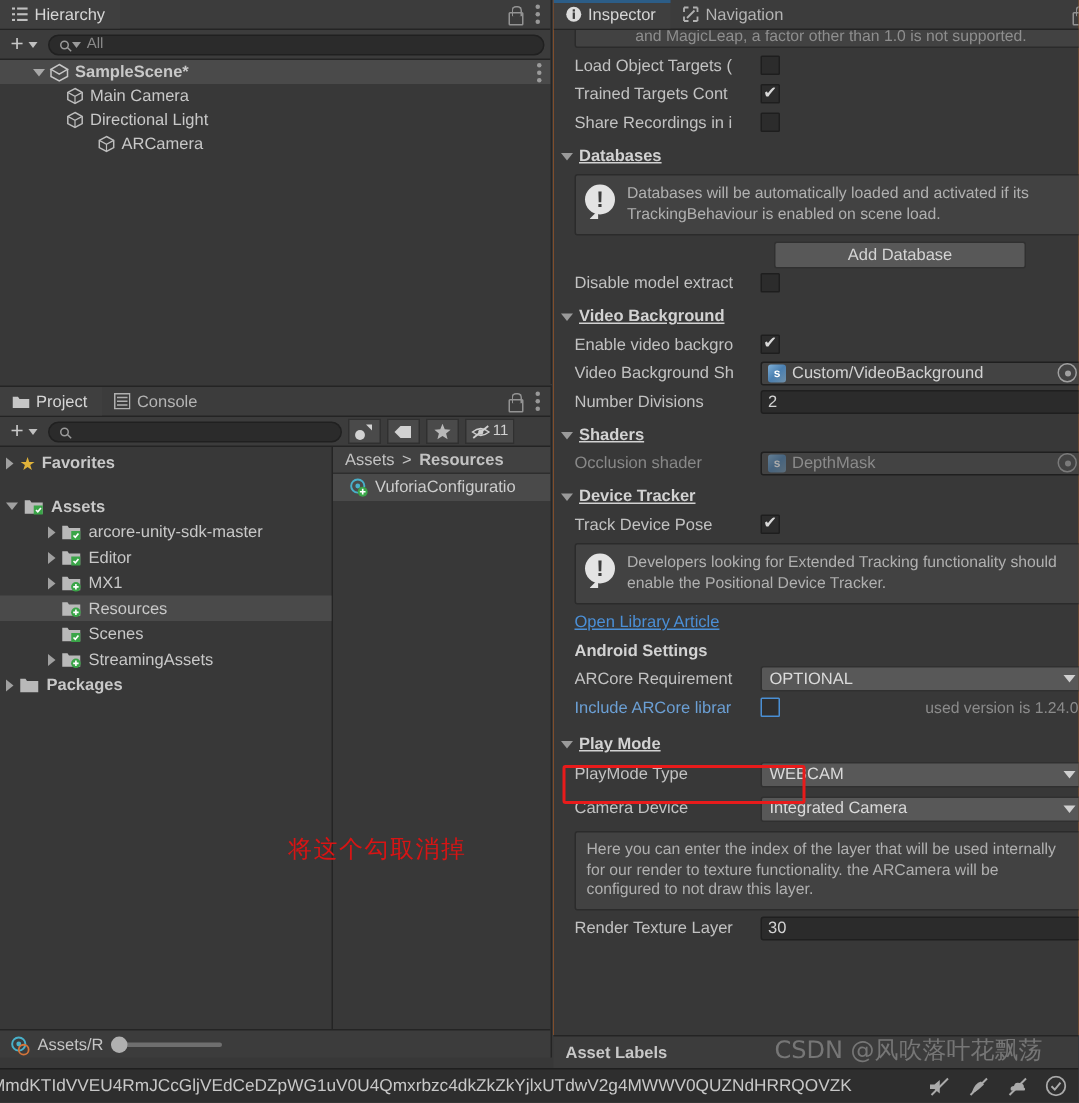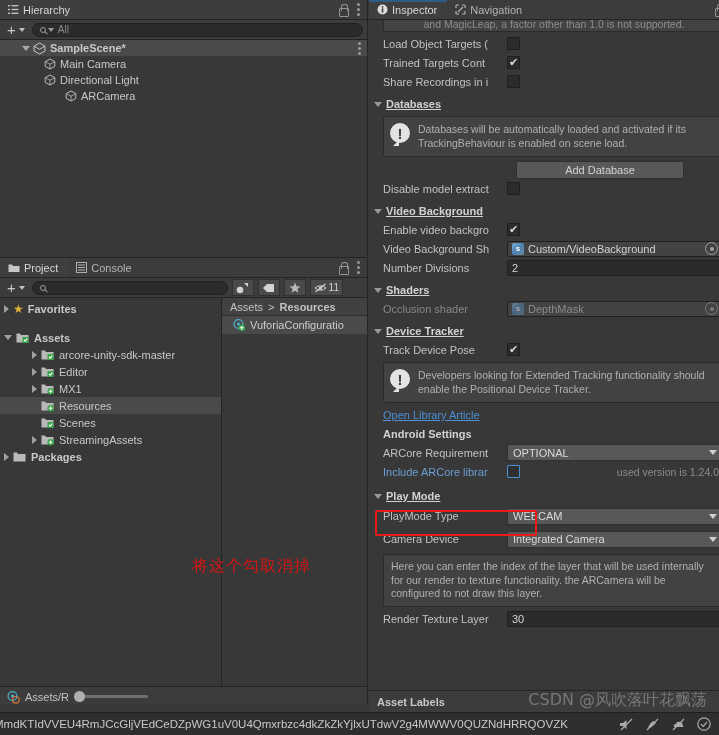--- a/index.html
+++ b/index.html
@@ -219,21 +219,21 @@
                   height:22px; background:#3c3c3c; border-top:1px solid #242424;
                   display:flex; align-items:center; padding-left:8px;
                   font-size:11px; font-weight:bold; color:#c8c8c8; }
   #statusbar { position:absolute; left:0; top:712px; width:719px; height:23px;
                background:#2e2e2e; border-top:1px solid #1f1f1f;
                display:flex; align-items:center; overflow:hidden; }
   .status-text { font-size:11.5px; color:#c8c8c8; white-space:nowrap;
                  margin-left:-6px; }
   .status-icons { margin-left:auto; display:flex; align-items:center;
                   gap:11px; padding-right:8px; opacity:.85; }
-  .watermark { position:absolute; right:12px; top:690px; font-size:16px;
+  .watermark { position:absolute; right:24px; top:690px; font-size:16px;
                color:#9a9a9a; opacity:.62; white-space:nowrap;
                font-family:"DejaVu Sans", sans-serif; }
 </style>
 </head>
 <body>
 
 <div id="root">
 
   <div class="panel" id="hierarchy">
     <div class="tabbar">

